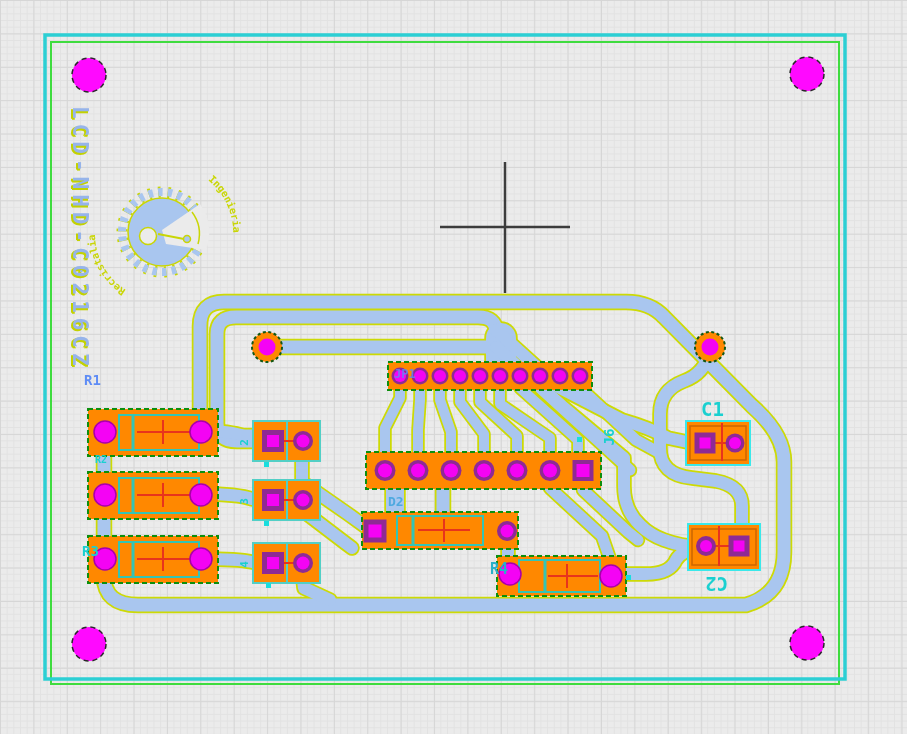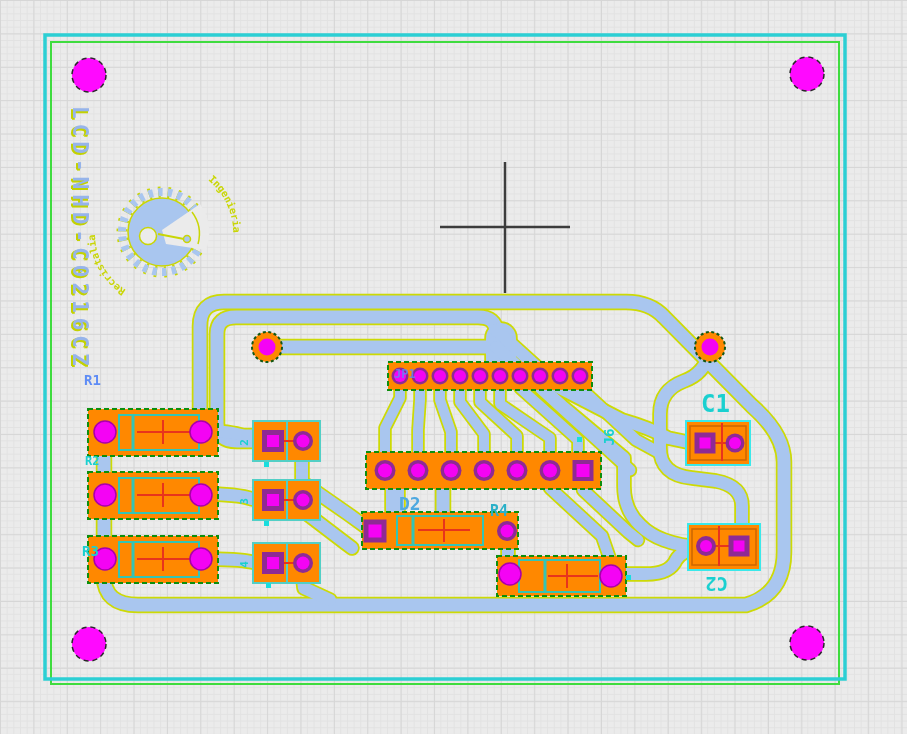--- a/index.html
+++ b/index.html
@@ -255,25 +255,25 @@
       </g>
       <circle cx="89" cy="75" r="17" fill="#ff09ff" stroke="#282828" stroke-width="1.5" stroke-dasharray="5 4"></circle>
       <circle cx="807" cy="74" r="17" fill="#ff09ff" stroke="#282828" stroke-width="1.5" stroke-dasharray="5 4"></circle>
       <circle cx="89" cy="644" r="17" fill="#ff09ff" stroke="#282828" stroke-width="1.5" stroke-dasharray="5 4"></circle>
       <circle cx="807" cy="643" r="17" fill="#ff09ff" stroke="#282828" stroke-width="1.5" stroke-dasharray="5 4"></circle>
     </svg>
 
   <span class="title-vert">LCD-NHD-C0216CZ</span>
 
   <span class="lbl blue" style="left:84px;top:373px;font-size:14px">R1</span>
-  <span class="lbl" style="left:85px;top:455px;font-size:12px">R2</span>
+  <span class="lbl" style="left:95px;top:455px;font-size:10px">R2</span>
   <span class="lbl" style="left:82px;top:544px;font-size:14px">R3</span>
-  <span class="lbl ltblue" style="left:399px;top:495px;font-size:18px">D2</span>
-  <span class="lbl" style="left:490px;top:504px;font-size:15px;color:#2ab0c8">R4</span>
-  <span class="lbl" style="left:701px;top:392px;font-size:24px">C1</span>
+  <span class="lbl ltblue" style="left:388px;top:495px;font-size:13px">D2</span>
+  <span class="lbl" style="left:490px;top:562px;font-size:15px;color:#2ab0c8">R4</span>
+  <span class="lbl" style="left:701px;top:400px;font-size:19px">C1</span>
   <span class="lbl rot180" style="left:705px;top:574px;font-size:19px">C2</span>
   <span class="lbl blue" style="left:394px;top:368px;font-size:12px;opacity:.8">JP1</span>
   <span class="lbl rotccw" style="left:601px;top:430px;font-size:14px">J6</span>
   <span class="lbl rotccw" style="left:241px;top:437px;font-size:11px">2</span>
   <span class="lbl rotccw" style="left:241px;top:496px;font-size:11px">3</span>
   <span class="lbl rotccw" style="left:241px;top:559px;font-size:11px">4</span>
 
   <span class="dot" style="left:264px;top:462px"></span>
   <span class="dot" style="left:264px;top:521px"></span>
   <span class="dot" style="left:266px;top:583px"></span>

